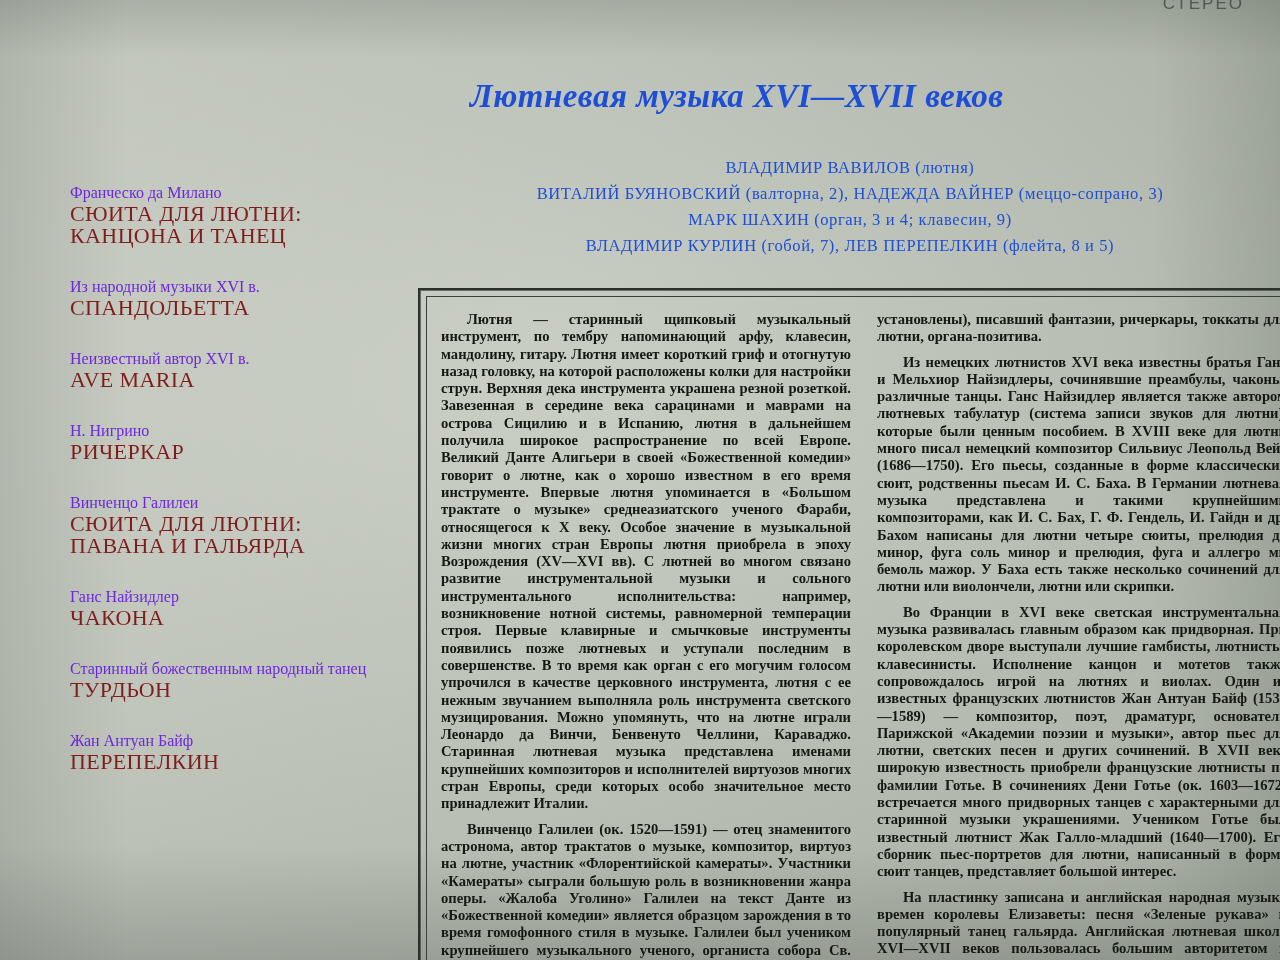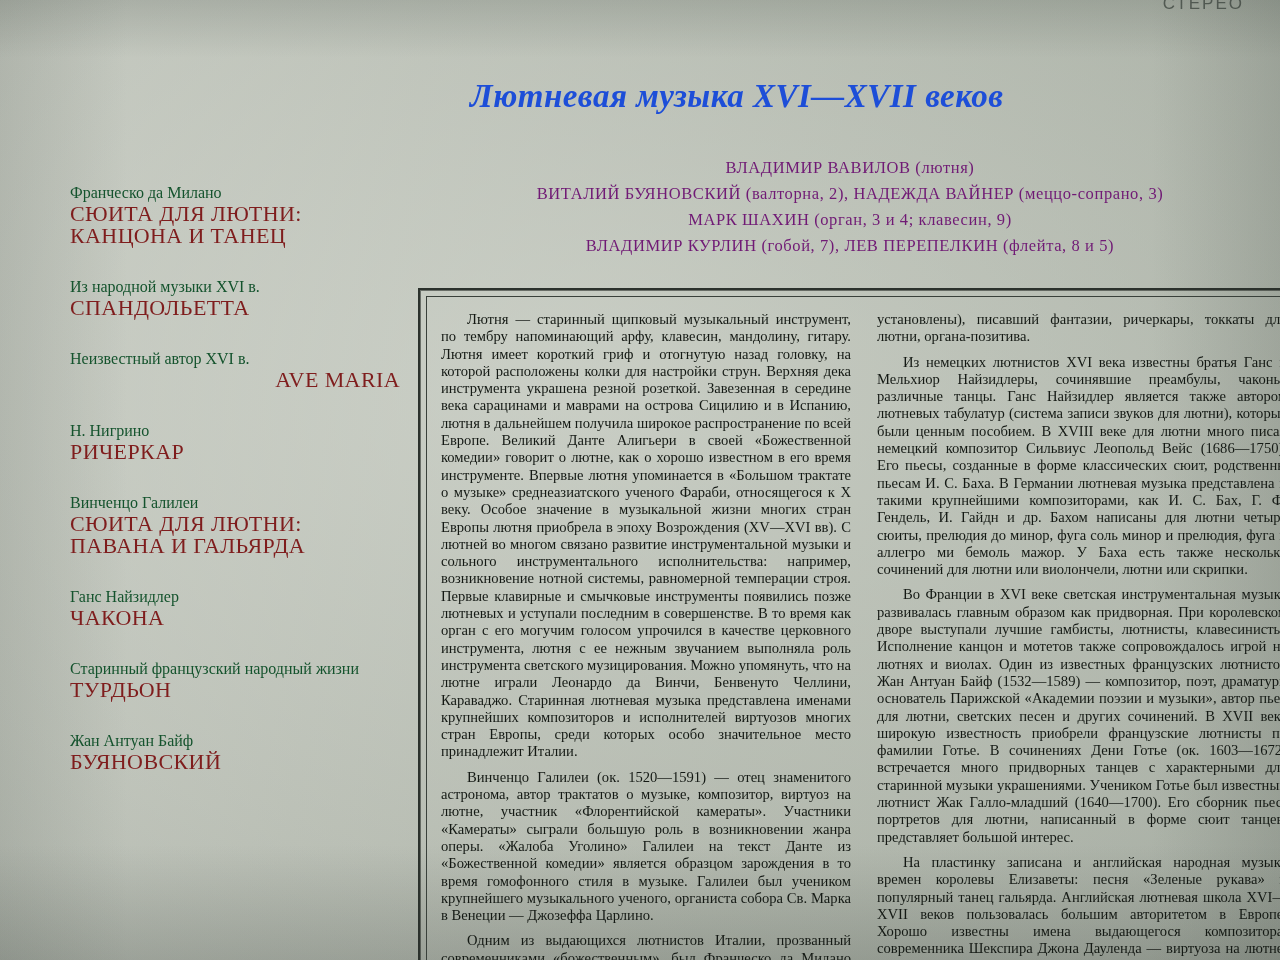--- a/index.html
+++ b/index.html
@@ -60,39 +60,39 @@
 
   .performers {
     position: absolute;
     top: 155px;
     left: 430px;
     width: 840px;
     text-align: center;
     font-family: "Liberation Serif", serif;
     font-size: 16.5px;
     line-height: 26px;
-    color: #701a75;
+    color: #1d4ed8;
   }
   .performers .line { white-space: nowrap; }
   .performers .caps { letter-spacing: 0.6px; }
 
   
   .tracklist {
     position: absolute;
     top: 182px;
     left: 70px;
     width: 330px;
   }
   .track {
     margin-bottom: 29px;
   }
   .track .composer {
     font-size: 16px;
     line-height: 21px;
-    color: #14532d;
+    color: #6d28d9;
   }
   .track .work {
     font-size: 22px;
     line-height: 22px;
     letter-spacing: 0.4px;
     color: #7f1d1d;
   }
 
   
   .notes {
@@ -122,20 +122,21 @@
     width: 410px;
     font-size: 14.6px;
     line-height: 17.3px;
     text-align: justify;
     color: #141914;
     font-family: "Liberation Serif", serif;
   }
   .col p {
     margin: 0 0 0 0;
     text-indent: 26px;
+    font-weight: bold;
   }
   .col p + p { margin-top: 8px; }
 </style>
 </head>
 <body>
 
 <div class="sleeve"></div>
 
 <div class="stereo">СТЕРЕО</div>
 
@@ -153,42 +154,42 @@
     <div class="composer">Франческо да Милано</div>
     <div class="work" style="white-space:pre-line;">СЮИТА ДЛЯ ЛЮТНИ:
 КАНЦОНА И ТАНЕЦ</div>
   </div>
   <div class="track">
     <div class="composer">Из народной музыки XVI в.</div>
     <div class="work" style="white-space:pre-line;">СПАНДОЛЬЕТТА</div>
   </div>
   <div class="track">
     <div class="composer">Неизвестный автор XVI в.</div>
-    <div class="work" style="white-space:pre-line;text-align:right;">AVE MARIA</div>
+    <div class="work" style="white-space:pre-line;">AVE MARIA</div>
   </div>
   <div class="track" style="">
     <div class="composer">Н. Нигрино</div>
     <div class="work" style="white-space:pre-line;">РИЧЕРКАР</div>
   </div>
   <div class="track">
     <div class="composer">Винченцо Галилеи</div>
     <div class="work" style="white-space:pre-line;">СЮИТА ДЛЯ ЛЮТНИ:
 ПАВАНА И ГАЛЬЯРДА</div>
   </div>
   <div class="track">
     <div class="composer">Ганс Найзидлер</div>
     <div class="work" style="white-space:pre-line;">ЧАКОНА</div>
   </div>
   <div class="track">
-    <div class="composer">Старинный французский народный жизни</div>
+    <div class="composer">Старинный божественным народный танец</div>
     <div class="work" style="white-space:pre-line;">ТУРДЬОН</div>
   </div>
   <div class="track">
     <div class="composer">Жан Антуан Байф</div>
-    <div class="work" style="white-space:pre-line;">БУЯНОВСКИЙ</div>
+    <div class="work" style="white-space:pre-line;">ПЕРЕПЕЛКИН</div>
   </div>
 </div>
 
 <div class="notes">
   <div class="notes-inner">
     <div class="col">
       <p>Лютня — старинный щипковый музыкальный инструмент, по тембру напоминающий арфу, клавесин, мандолину, гитару. Лютня имеет короткий гриф и отогнутую назад головку, на которой расположены колки для настройки струн. Верхняя дека инструмента украшена резной розеткой. Завезенная в середине века сарацинами и маврами на острова Сицилию и в Испанию, лютня в дальнейшем получила широкое распространение по всей Европе. Великий Данте Алигьери в своей «Божественной комедии» говорит о лютне, как о хорошо известном в его время инструменте. Впервые лютня упоминается в «Большом трактате о музыке» среднеазиатского ученого Фараби, относящегося к X веку. Особое значение в музыкальной жизни многих стран Европы лютня приобрела в эпоху Возрождения (XV—XVI вв). С лютней во многом связано развитие инструментальной музыки и сольного инструментального исполнительства: например, возникновение нотной системы, равномерной темперации строя. Первые клавирные и смычковые инструменты появились позже лютневых и уступали последним в совершенстве. В то время как орган с его могучим голосом упрочился в качестве церковного инструмента, лютня с ее нежным звучанием выполняла роль инструмента светского музицирования. Можно упомянуть, что на лютне играли Леонардо да Винчи, Бенвенуто Челлини, Караваджо. Старинная лютневая музыка представлена именами крупнейших композиторов и исполнителей виртуозов многих стран Европы, среди которых особо значительное место принадлежит Италии.</p>
       <p>Винченцо Галилеи (ок. 1520—1591) — отец знаменитого астронома, автор трактатов о музыке, композитор, виртуоз на лютне, участник «Флорентийской камераты». Участники «Камераты» сыграли большую роль в возникновении жанра оперы. «Жалоба Уголино» Галилеи на текст Данте из «Божественной комедии» является образцом зарождения в то время гомофонного стиля в музыке. Галилеи был учеником крупнейшего музыкального ученого, органиста собора Св. Марка в Венеции — Джозеффа Царлино.</p>
       <p>Одним из выдающихся лютнистов Италии, прозванный современниками «божественным», был Франческо да Милано (ок. 1497— ок. 1543) — композитор, автор фантазий, канцонетт, ричеркаров. Его «Семь книг для лютни» приобрели общеевропейское значение. Франческо да Милано был придворным лютнистом герцога Гонзаго в Мантуе, с 1530 по 1535 год служил лютнистом у кардинала Медичи во Флоренции, позднее — личным лютнистом</p>
     </div>

